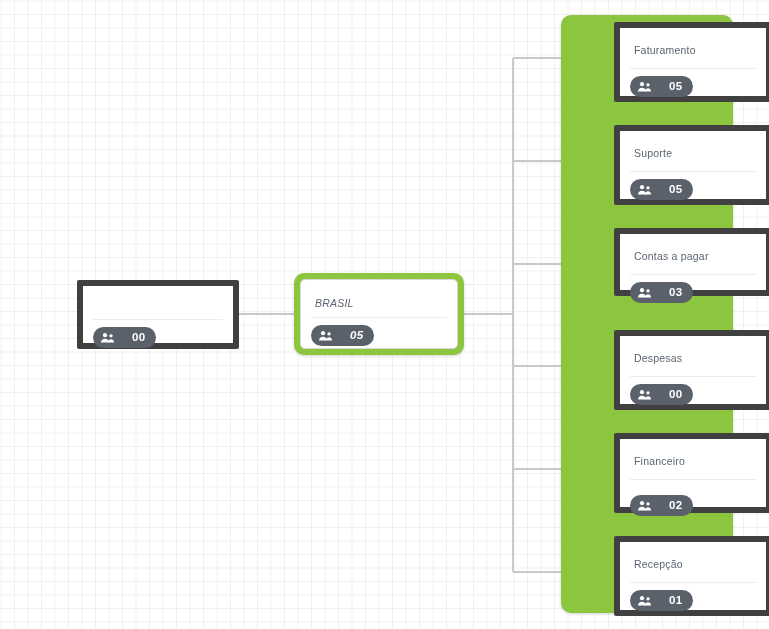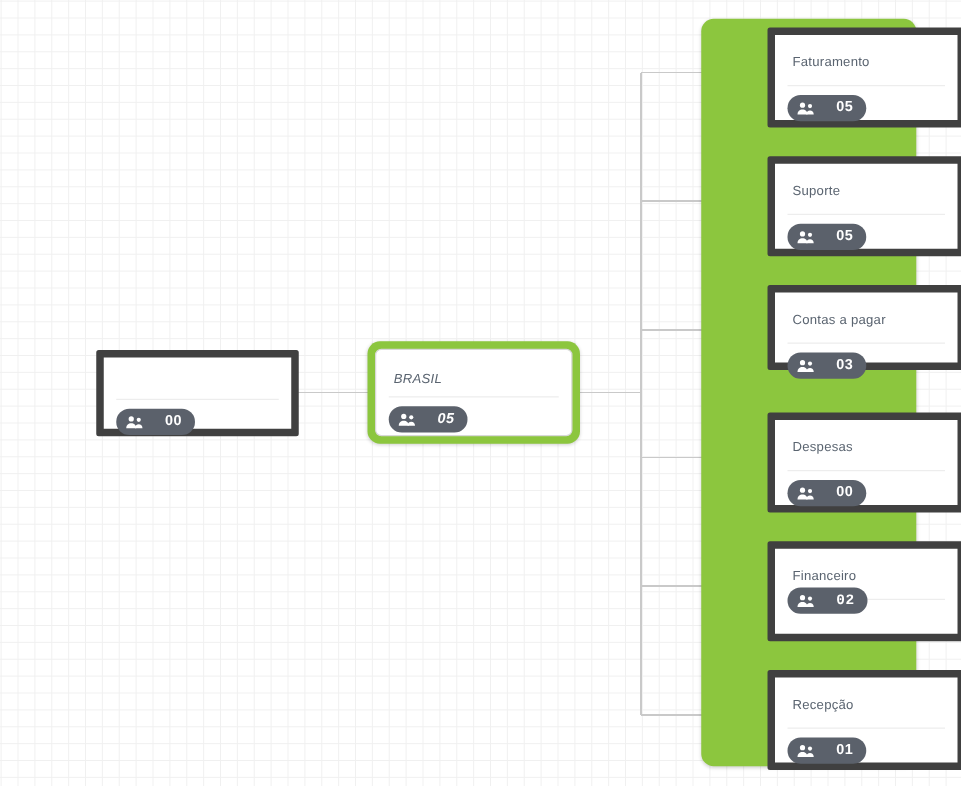--- a/index.html
+++ b/index.html
@@ -223,21 +223,21 @@
               <path d="M9.6 12.4c0-2.3 1.7-3.8 3.6-3.8s3.6 1.5 3.6 3.8z" fill="#ffffff"></path>
             </svg>
           </span>
           <span class="count">00</span>
         </div>
       </div>
 
       <div class="node" style="left:0px; top:411px; width:158px; height:80px;">
         <div class="node-title">Financeiro</div>
         <div class="node-divider"></div>
-        <div class="badge" style="top:31px;font-family:Liberation Mono, monospace;">
+        <div class="badge" style="top:56px;">
           <span>
             <svg width="15" height="12" viewBox="0 0 18 14">
               <circle cx="6" cy="3.6" r="2.5" fill="#ffffff"></circle>
               <path d="M1.2 12.4c0-2.8 2.2-4.6 4.8-4.6s4.8 1.8 4.8 4.6z" fill="#ffffff"></path>
               <circle cx="13.2" cy="4.4" r="2" fill="#ffffff"></circle>
               <path d="M9.6 12.4c0-2.3 1.7-3.8 3.6-3.8s3.6 1.5 3.6 3.8z" fill="#ffffff"></path>
             </svg>
           </span>
           <span class="count">02</span>
         </div>

